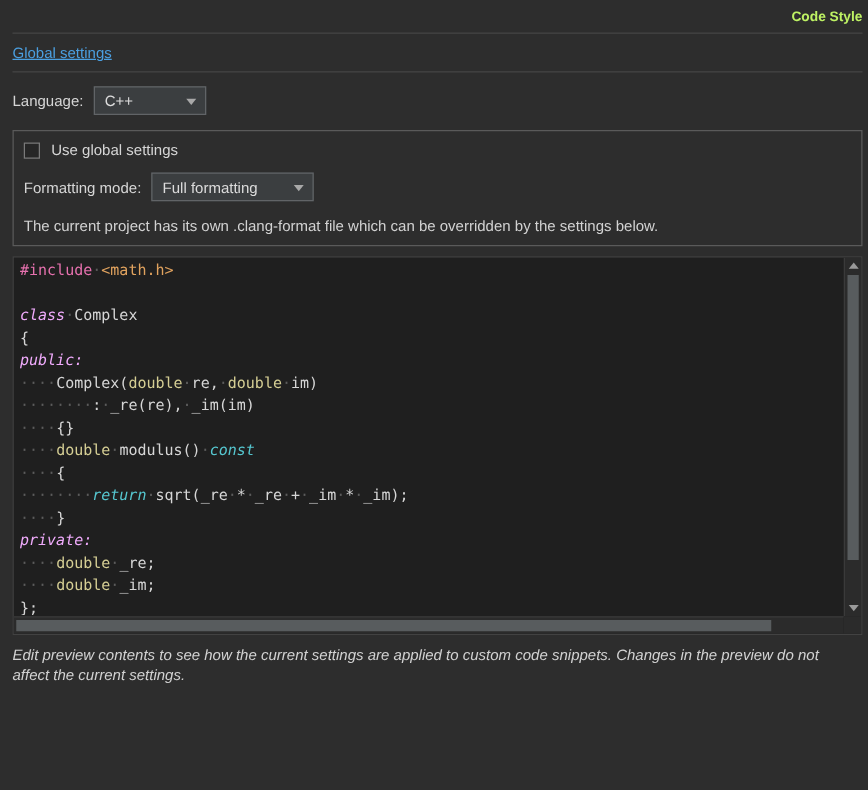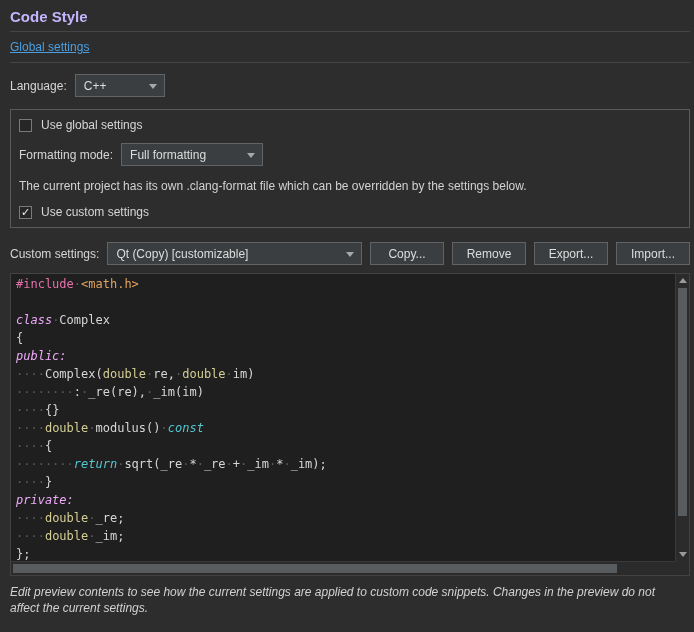--- a/index.html
+++ b/index.html
@@ -5,36 +5,36 @@
   * { box-sizing: border-box; margin: 0; padding: 0; }
   html, body { width: 694px; height: 632px; overflow: hidden; }
   body {
     background: #2d2d2d;
     color: #d6d6d6;
     font-family: "Liberation Sans", sans-serif;
     font-size: 12px;
   }
   .wrap { padding: 8px 4px 0 10px; }
 
-  .title { font-size: 15px; font-weight: bold; color: #c4b5fd; padding-bottom: 6px; }
+  .title { font-size: 11px; font-weight: bold; color: #bef264; padding-bottom: 6px; text-align: right; }
   .divider { height: 1px; background: #454545; }
   .link-row { padding: 8px 0; }
   .link { color: #4b9fe0; text-decoration: underline; cursor: pointer; }
 
   .row { display: flex; align-items: center; text-align: right; }
   .row-language { margin: 11px 0 12px; gap: 8px; }
   .section-label { margin: 2px 0 8px; }
 
   .combo {
     height: 23px; background: #3b3e40; border: 1px solid #616467;
     display: inline-flex; align-items: center;
     padding: 0 24px 0 8px; position: relative; color: #dcdcdc; cursor: default;
   }
   .combo-language { width: 90px; }
-  .combo-fmt { width: 142px; }
+  .combo-fmt { width: 130px; }
   .combo-custom { flex: 1; }
   .arrow {
     position: absolute; right: 7px; top: 9px; width: 0; height: 0;
     border-left: 4px solid transparent; border-right: 4px solid transparent;
     border-top: 5px solid #a8a8a8;
   }
 
   .btn {
     height: 23px; min-width: 74px; background: #3b3e40; border: 1px solid #616467;
     color: #dcdcdc; display: inline-flex; align-items: center; justify-content: center;
@@ -123,37 +123,22 @@
       <span>Use global settings</span>
     </div>
     <div class="row row-fmt">
       <span>Formatting mode:</span>
       <div class="combo combo-fmt">
         <span>Full formatting</span>
         <span class="arrow"></span>
       </div>
     </div>
     <div class="info">The current project has its own .clang-format file which can be overridden by the settings below.</div>
-    <div class="check-row check-row-2">
-      <span class="checkbox checked"></span>
-      <span>Use custom settings</span>
-    </div>
   </div>
 
-  <div class="custom-row">
-    <span>Custom settings:</span>
-    <div class="combo combo-custom">
-      <span>Qt (Copy) [customizable]</span>
-      <span class="arrow"></span>
-    </div>
-    <div class="btn">Copy...</div>
-    <div class="btn">Remove</div>
-    <div class="btn">Export...</div>
-    <div class="btn">Import...</div>
-  </div>
 
   <div class="editor">
     <div class="code"><div class="code-line"><span class="tk-pre">#include</span><span class="tk-ws">·</span><span class="tk-str">&lt;math.h&gt;</span></div><div class="code-line"></div><div class="code-line"><span class="tk-kw">class</span><span class="tk-ws">·</span><span class="tk-plain">Complex</span></div><div class="code-line"><span class="tk-plain">{</span></div><div class="code-line"><span class="tk-kw">public:</span></div><div class="code-line"><span class="tk-ws">····</span><span class="tk-plain">Complex(</span><span class="tk-type">double</span><span class="tk-ws">·</span><span class="tk-plain">re,</span><span class="tk-ws">·</span><span class="tk-type">double</span><span class="tk-ws">·</span><span class="tk-plain">im)</span></div><div class="code-line"><span class="tk-ws">········</span><span class="tk-plain">:</span><span class="tk-ws">·</span><span class="tk-plain">_re(re),</span><span class="tk-ws">·</span><span class="tk-plain">_im(im)</span></div><div class="code-line"><span class="tk-ws">····</span><span class="tk-plain">{}</span></div><div class="code-line"><span class="tk-ws">····</span><span class="tk-type">double</span><span class="tk-ws">·</span><span class="tk-plain">modulus()</span><span class="tk-ws">·</span><span class="tk-kw2">const</span></div><div class="code-line"><span class="tk-ws">····</span><span class="tk-plain">{</span></div><div class="code-line"><span class="tk-ws">········</span><span class="tk-kw2">return</span><span class="tk-ws">·</span><span class="tk-plain">sqrt(_re</span><span class="tk-ws">·</span><span class="tk-plain">*</span><span class="tk-ws">·</span><span class="tk-plain">_re</span><span class="tk-ws">·</span><span class="tk-plain">+</span><span class="tk-ws">·</span><span class="tk-plain">_im</span><span class="tk-ws">·</span><span class="tk-plain">*</span><span class="tk-ws">·</span><span class="tk-plain">_im);</span></div><div class="code-line"><span class="tk-ws">····</span><span class="tk-plain">}</span></div><div class="code-line"><span class="tk-kw">private:</span></div><div class="code-line"><span class="tk-ws">····</span><span class="tk-type">double</span><span class="tk-ws">·</span><span class="tk-plain">_re;</span></div><div class="code-line"><span class="tk-ws">····</span><span class="tk-type">double</span><span class="tk-ws">·</span><span class="tk-plain">_im;</span></div><div class="code-line"><span class="tk-plain">};</span></div></div>
     <div class="vscroll">
       <div class="scroll-btn up">
         <span class="tri-up"></span>
       </div>
       <div class="vthumb"></div>
       <div class="scroll-btn down">
         <span class="tri-down"></span>

